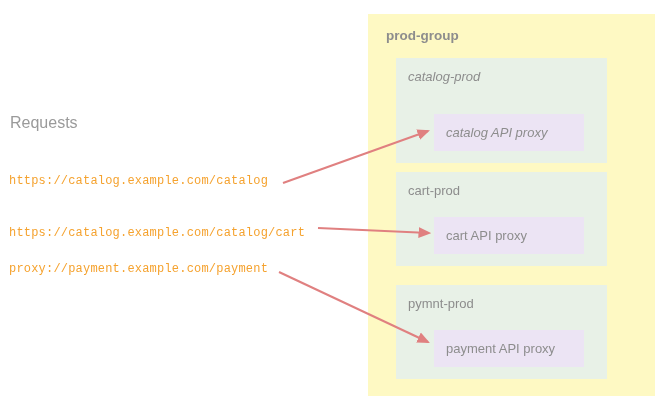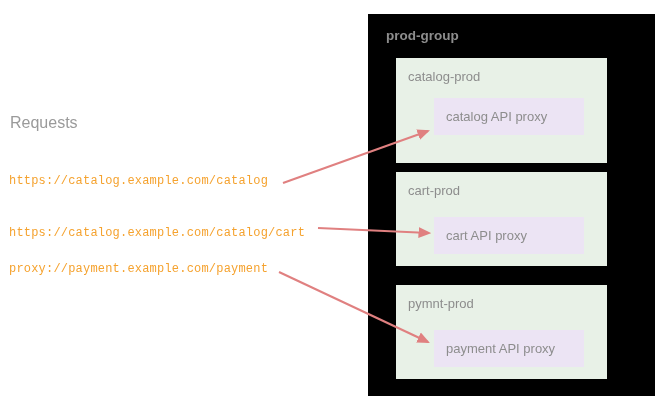--- a/index.html
+++ b/index.html
@@ -46,59 +46,59 @@
   #request-url-1 { top: 226px; }
   #request-url-2 { top: 262px; }
 
   
   #prod-group-panel {
     position: absolute;
     left: 368px;
     top: 14px;
     width: 287px;
     height: 382px;
-    background: #000000;
+    background: #fef9c3;
   }
   #prod-group-title {
     position: absolute;
     left: 18px;
     top: 14px;
     font-size: 13.5px;
     font-weight: bold;
     color: #8d8d8d;
     white-space: nowrap;
   }
   .env-box {
     position: absolute;
     left: 28px;
     width: 211px;
     background: #e8f1e7;
   }
-  #env-box-0 { top: 44px;  height: 105px; }
+  #env-box-0 { top: 44px;  height: 105px; font-style: italic; }
   #env-box-1 { top: 158px; height: 94px; text-align: center;  }
   #env-box-2 { top: 271px; height: 94px;  }
 
   .env-label {
     position: absolute;
     left: 12px;
     top: 11px;
     font-size: 13px;
     color: #8d8d8d;
     white-space: nowrap;
   }
   .proxy-box {
     position: absolute;
     left: 38px;
     width: 150px;
     height: 37px;
     background: #ece4f4;
     display: flex;
     align-items: center;
   }
-  #proxy-box-0 { top: 40px; text-align: center; }
+  #proxy-box-0 { top: 56px; text-align: center; }
   #proxy-box-1 { top: 45px; }
   #proxy-box-2 { top: 45px; }
   .proxy-label {
     padding-left: 12px;
     font-size: 13px;
     color: #8d8d8d;
     white-space: nowrap;
   }
 
   

